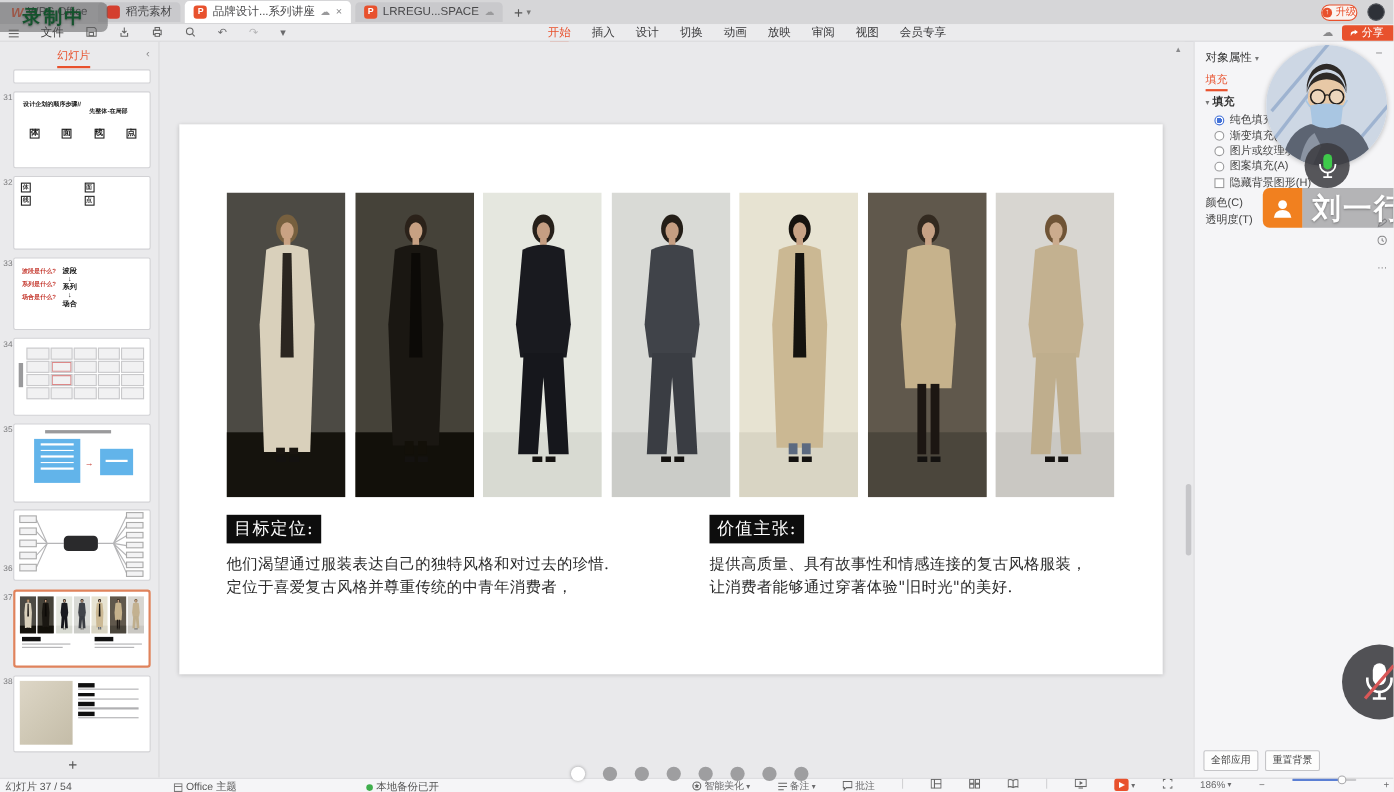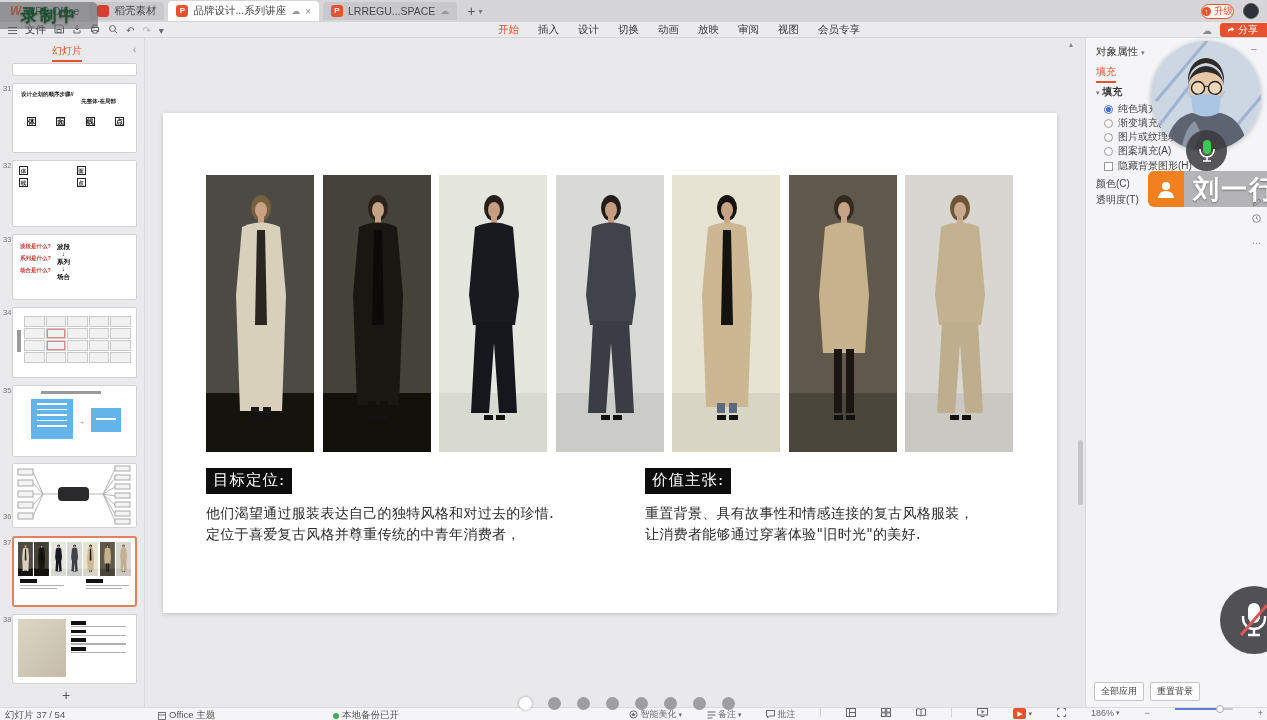--- a/index.html
+++ b/index.html
@@ -20,21 +20,21 @@
   .tab-cloud { color:#9a9a9c; font-size:9px; }
   .newtab { color:#555; font-size:14px; margin-left:6px; }
   .tab-caret { color:#777; font-size:8px; margin-left:3px; }
   .tabbar-right { position:absolute; right:8px; top:3px; display:flex; align-items:center; gap:9px; }
   .upgrade-pill { display:flex; align-items:center; gap:3px; border:1px solid #e8512d; border-radius:9px; height:15px; padding:0 0; color:#e8512d; font-size:9.5px; background:#fbf4f0; }
   .up-dot { width:9px; height:9px; border-radius:50%; background:#e8512d; color:#fff; font-size:7px; line-height:9px; text-align:center; }
   .user-avatar { width:16px; height:16px; border-radius:50%; background:#2e3138; border:1px solid #55585e; }
 
   
   .menurow { position:absolute; left:0; top:22px; width:100%; height:16px; background:#ebebed; border-bottom:1px solid #d8d8da; }
-  .file-group { position:absolute; left:8px; top:0; height:16px; display:flex; align-items:center; gap:8px; color:#555; }
+  .file-group { position:absolute; left:8px; top:0; height:16px; display:flex; align-items:center; gap:20px; color:#555; }
   .burger { display:inline-block; width:9px; height:7px; border-top:1px solid #666; border-bottom:1px solid #666; position:relative; }
   .burger:before { content:""; position:absolute; left:0; top:2px; width:9px; height:1px; background:#666; }
   .file-label { font-size:10.5px; color:#333; }
   .qa-ico { font-size:10px; color:#6a6a6c; }
   .qa-ico.dis { color:#b5b5b7; }
   .ribbon-tabs { position:absolute; left:498px; top:0; height:16px; display:flex; align-items:center; gap:19px; }
   .rtab { font-size:10.5px; color:#3a3a3c; position:relative; }
   .rtab.active { color:#e8512d; }
   .rtab.active:after { content:""; position:absolute; left:2px; right:2px; bottom:-3px; height:2px; background:#e8512d; }
   .menurow-right { position:absolute; right:0; top:1px; display:flex; align-items:center; gap:8px; }
@@ -639,21 +639,21 @@
   </svg>
           </div>
         </div>
       <div class="black-label lab-left">目标定位:</div>
       <div class="body-text bt-left">
         <div>他们渴望通过服装表达自己的独特风格和对过去的珍惜.</div>
         <div>定位于喜爱复古风格并尊重传统的中青年消费者，</div>
       </div>
       <div class="black-label lab-right">价值主张:</div>
       <div class="body-text bt-right">
-        <div>重置背景、具有故事性和情感连接的复古风格服装，</div>
+        <div>提供高质量、具有故事性和情感连接的复古风格服装，</div>
         <div>让消费者能够通过穿著体验"旧时光"的美好.</div>
       </div>
     </div>
   </div>
   <div class="vscroll"></div>
 
   <div class="dots" id="pager-dots">
       <span class="dot on"></span>
       <span class="dot"></span>
       <span class="dot"></span>

